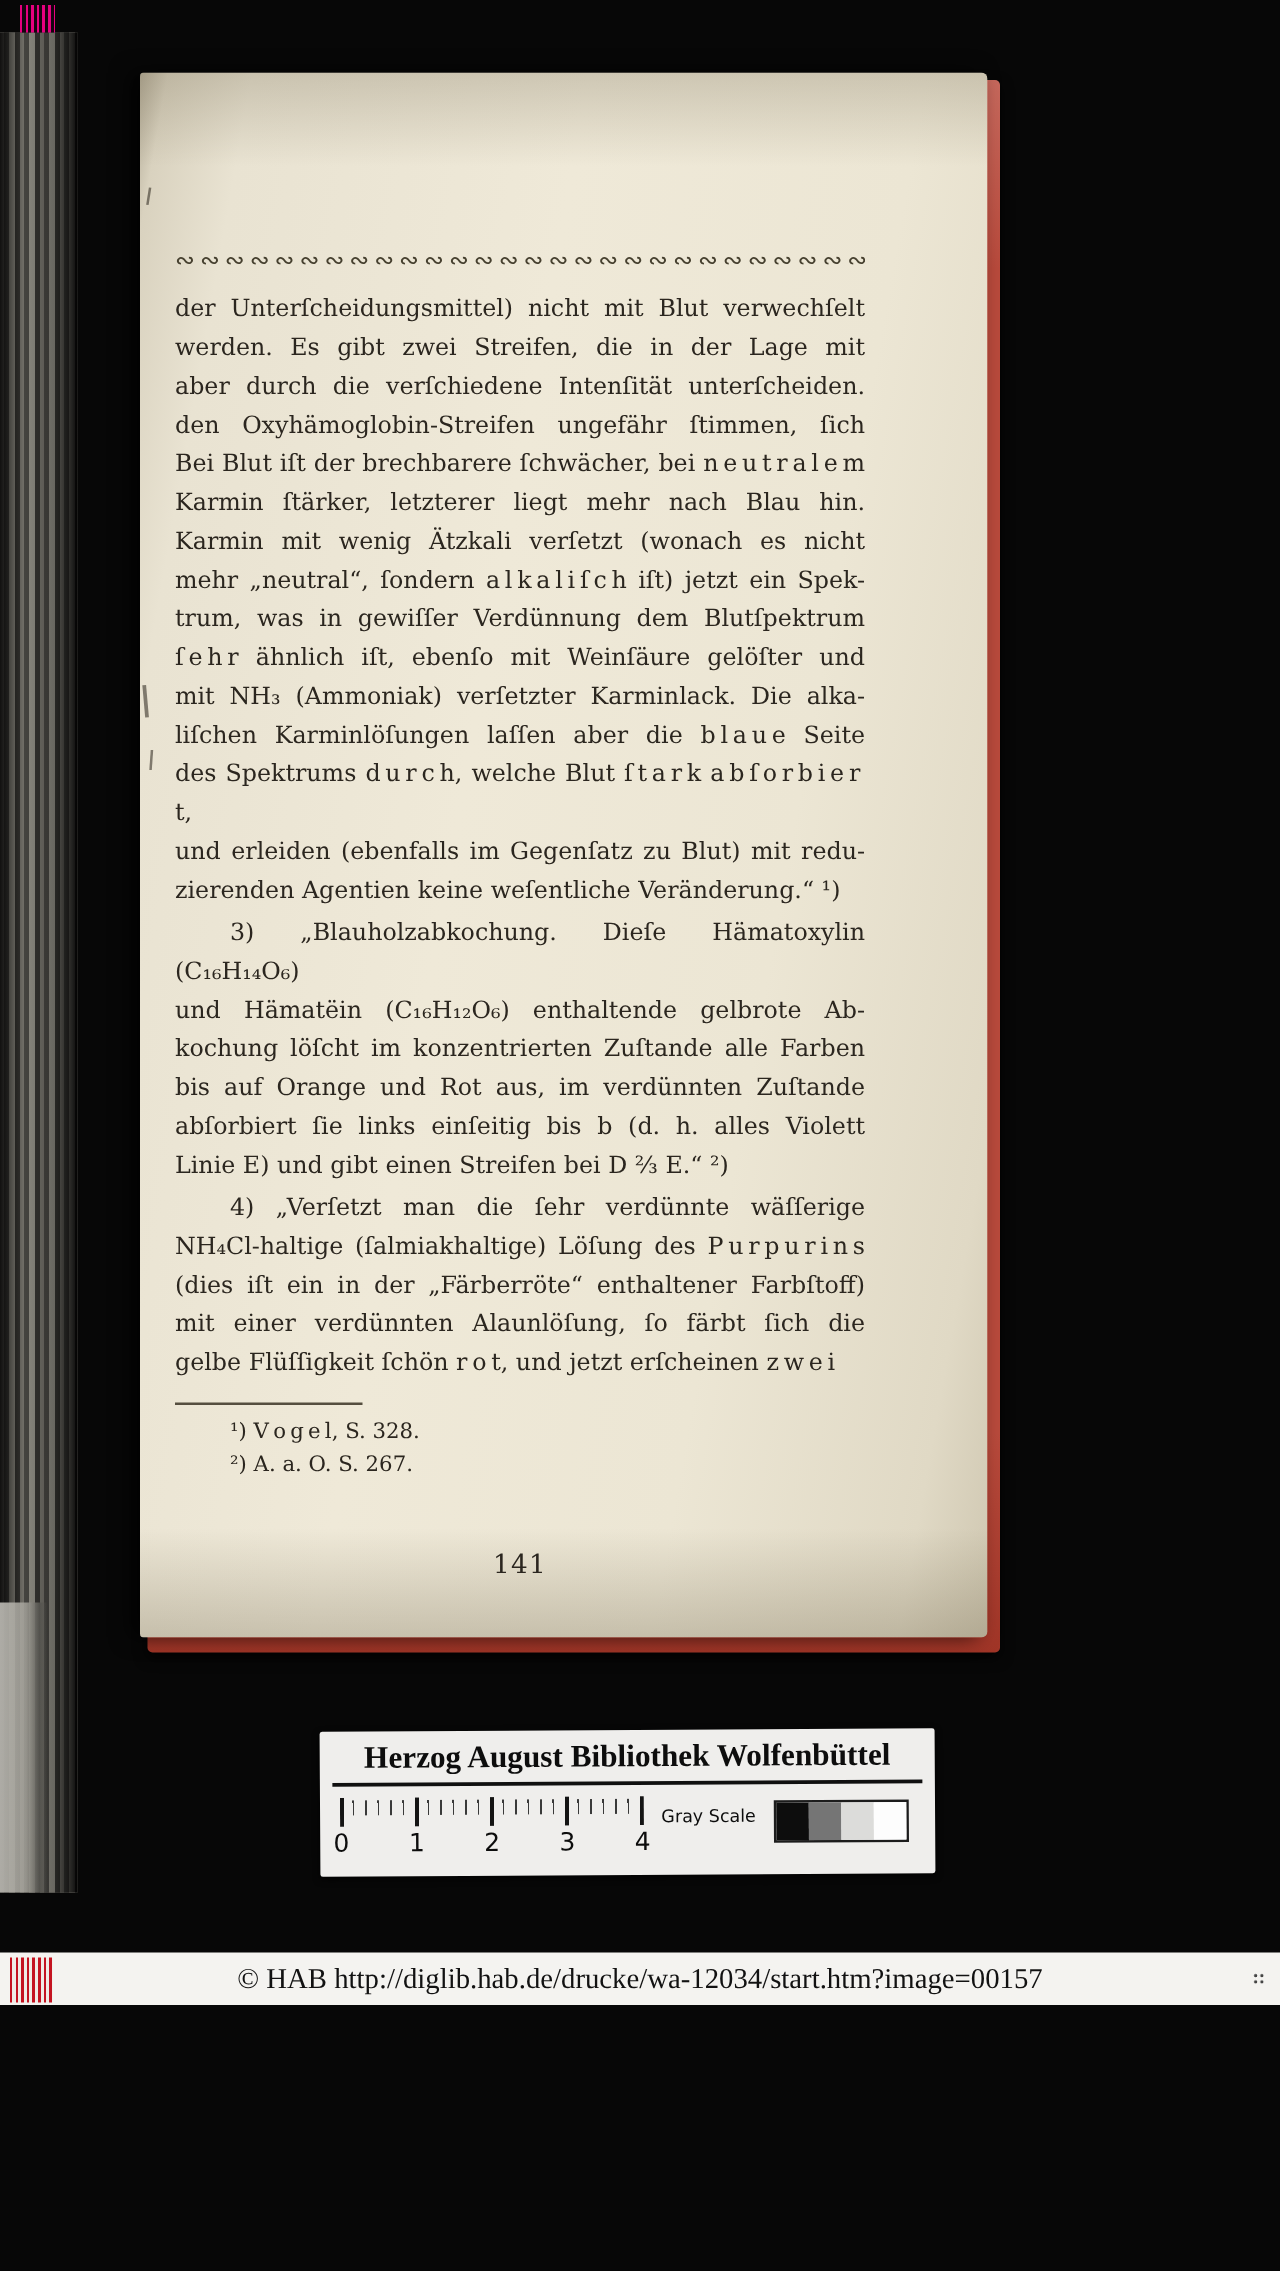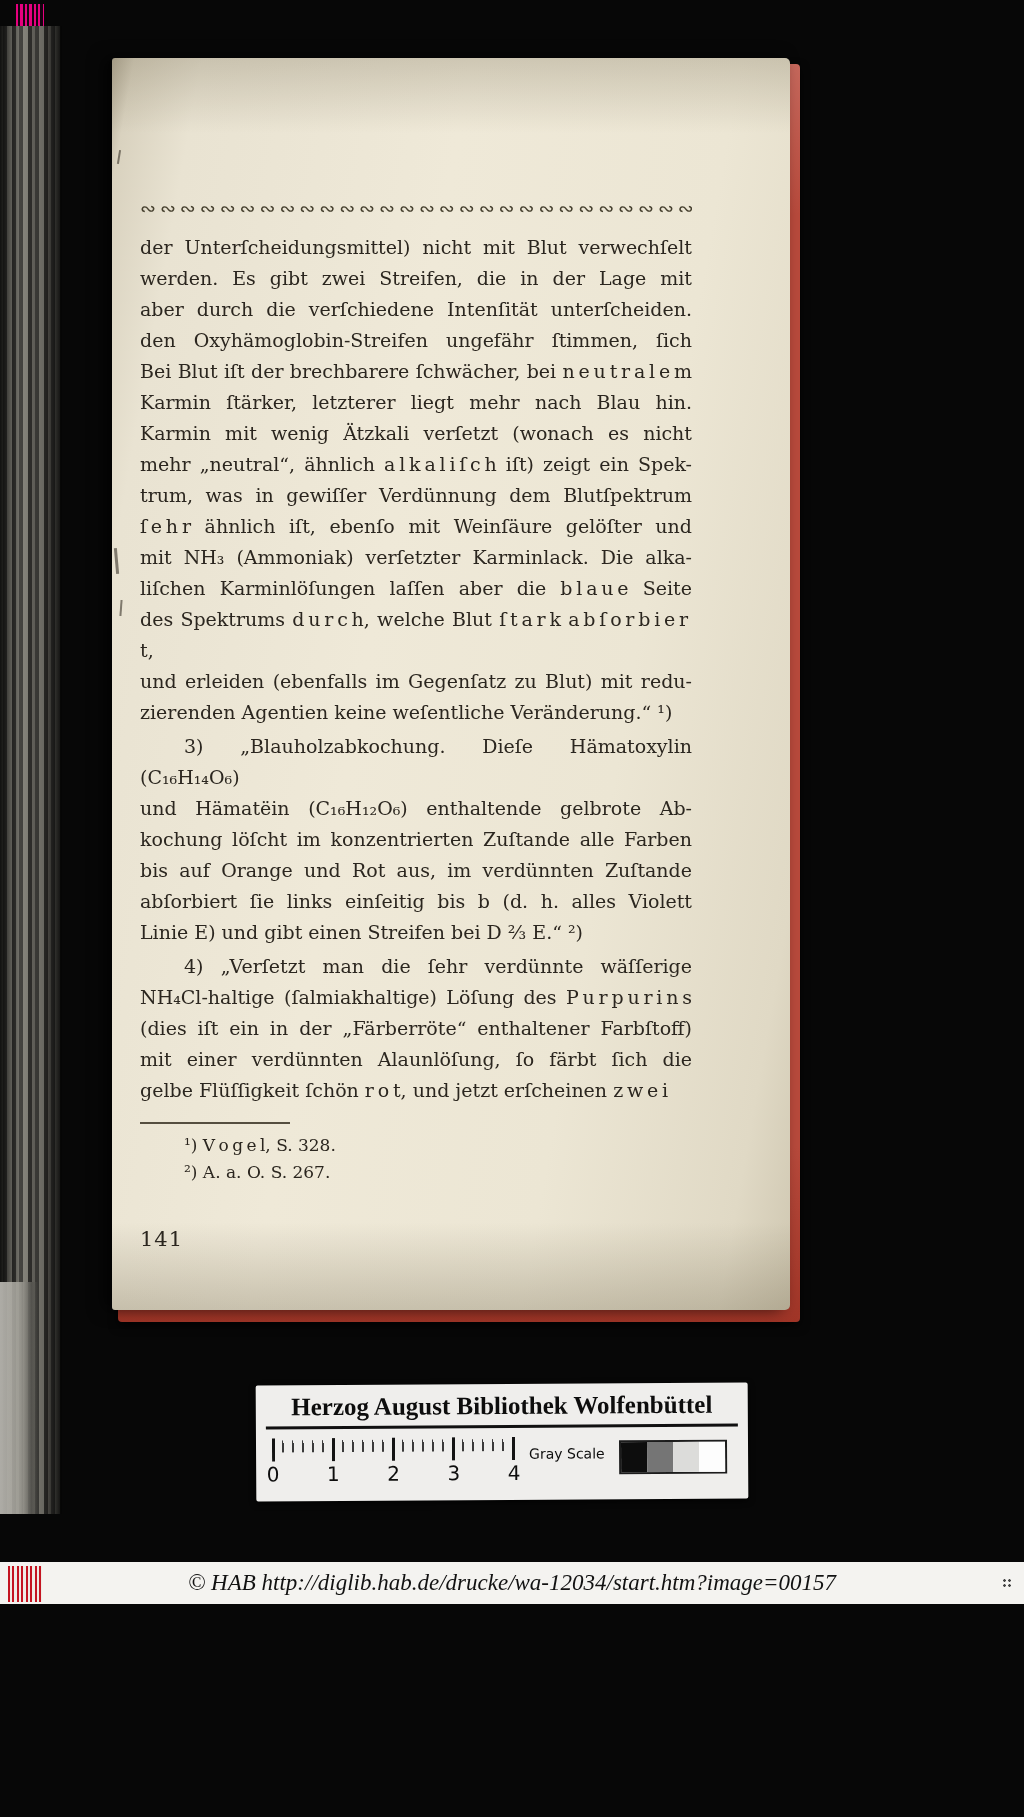--- a/index.html
+++ b/index.html
@@ -59,21 +59,21 @@
     font-family:"DejaVu Sans", sans-serif; font-size:19px; line-height:20px;
     letter-spacing:4px; color:#46402f;
   }
   .para + .para { margin-top:3px; }
   .ln { text-align:justify; }
   .ln.just { text-align-last:justify; }
   .ln.first { text-indent:44px; }
 
   .fn-rule { margin:16px 0 8px 0; width:150px; border-top:2px solid #554e3f; }
   .footnote { font-size:17px; line-height:27px; padding-left:44px; }
-  .pageno { margin-top:38px; text-align:left; font-size:21px; letter-spacing:1px; }
+  .pageno { margin-top:50px; text-align:center; font-size:21px; letter-spacing:1px; }
 
   .pencil { position:absolute; background:rgba(40,34,26,.55); }
   .pencil.m1 { left:118px; top:150px; width:2px; height:14px; transform:rotate(9deg); }
   .pencil.m2 { left:115px; top:548px; width:3px; height:26px; transform:rotate(-5deg); }
   .pencil.m3 { left:120px; top:600px; width:2px; height:16px; transform:rotate(4deg); }
 
   
   .grayscale-card {
     position:absolute; left:256px; top:1384px; width:492px; height:116px;
     background:#efeeec; border-radius:2px; transform:rotate(-0.35deg);
@@ -111,21 +111,21 @@
   .sw { flex:1; }
   .sw1 { background:#0d0d0d; } .sw2 { background:#757575; }
   .sw3 { background:#dcdcda; } .sw4 { background:#fdfdfd; }
 
   
   .credit-bar {
     position:absolute; left:0; top:1562px; width:1024px; height:42px;
     background:#f4f3f0; text-align:center;
   }
   .credit-text {
-    font-family:"Liberation Serif", serif; font-size:23px; line-height:42px; color:#121212;font-style:italic;
+    font-family:"Liberation Serif", serif; font-size:23px; line-height:42px; color:#121212;
   }
   .dots {
     position:absolute; right:12px; top:16px; width:10px; height:10px;
     background:radial-gradient(circle, #444 1.2px, transparent 1.5px) 0 0 / 5px 5px;
   }
 </style>
 </head>
 <body>
 
 <div class="canvas">
@@ -140,21 +140,21 @@
     <div class="textblock">
       <div class="ornament">∾∾∾∾∾∾∾∾∾∾∾∾∾∾∾∾∾∾∾∾∾∾∾∾∾∾∾∾</div>
       <div class="para">
           <div class="ln just">der Unterſcheidungsmittel) nicht mit Blut verwechſelt</div>
           <div class="ln just">werden. Es gibt zwei Streifen, die in der Lage mit</div>
           <div class="ln just">aber durch die verſchiedene Intenſität unterſcheiden.</div>
           <div class="ln just">den Oxyhämoglobin-Streifen ungefähr ſtimmen, ſich</div>
           <div class="ln just">Bei Blut iſt der brechbarere ſchwächer, bei n e u t r a l e m</div>
           <div class="ln just">Karmin ſtärker, letzterer liegt mehr nach Blau hin.</div>
           <div class="ln just">Karmin mit wenig Ätzkali verſetzt (wonach es nicht</div>
-          <div class="ln just">mehr „neutral“, ähnlich a l k a l i ſ c h iſt) zeigt ein Spek-</div>
+          <div class="ln just">mehr „neutral“, ſondern a l k a l i ſ c h iſt) jetzt ein Spek-</div>
           <div class="ln just">trum, was in gewiſſer Verdünnung dem Blutſpektrum</div>
           <div class="ln just">ſ e h r ähnlich iſt, ebenſo mit Weinſäure gelöſter und</div>
           <div class="ln just">mit NH₃ (Ammoniak) verſetzter Karminlack. Die alka-</div>
           <div class="ln just">liſchen Karminlöſungen laſſen aber die b l a u e Seite</div>
           <div class="ln just">des Spektrums d u r c h, welche Blut ſ t a r k a b ſ o r b i e r t,</div>
           <div class="ln just">und erleiden (ebenfalls im Gegenſatz zu Blut) mit redu-</div>
           <div class="ln">zierenden Agentien keine weſentliche Veränderung.“ ¹)</div>
         </div>
       <div class="para">
           <div class="ln first just">3) „Blauholzabkochung. Dieſe Hämatoxylin (C₁₆H₁₄O₆)</div>

